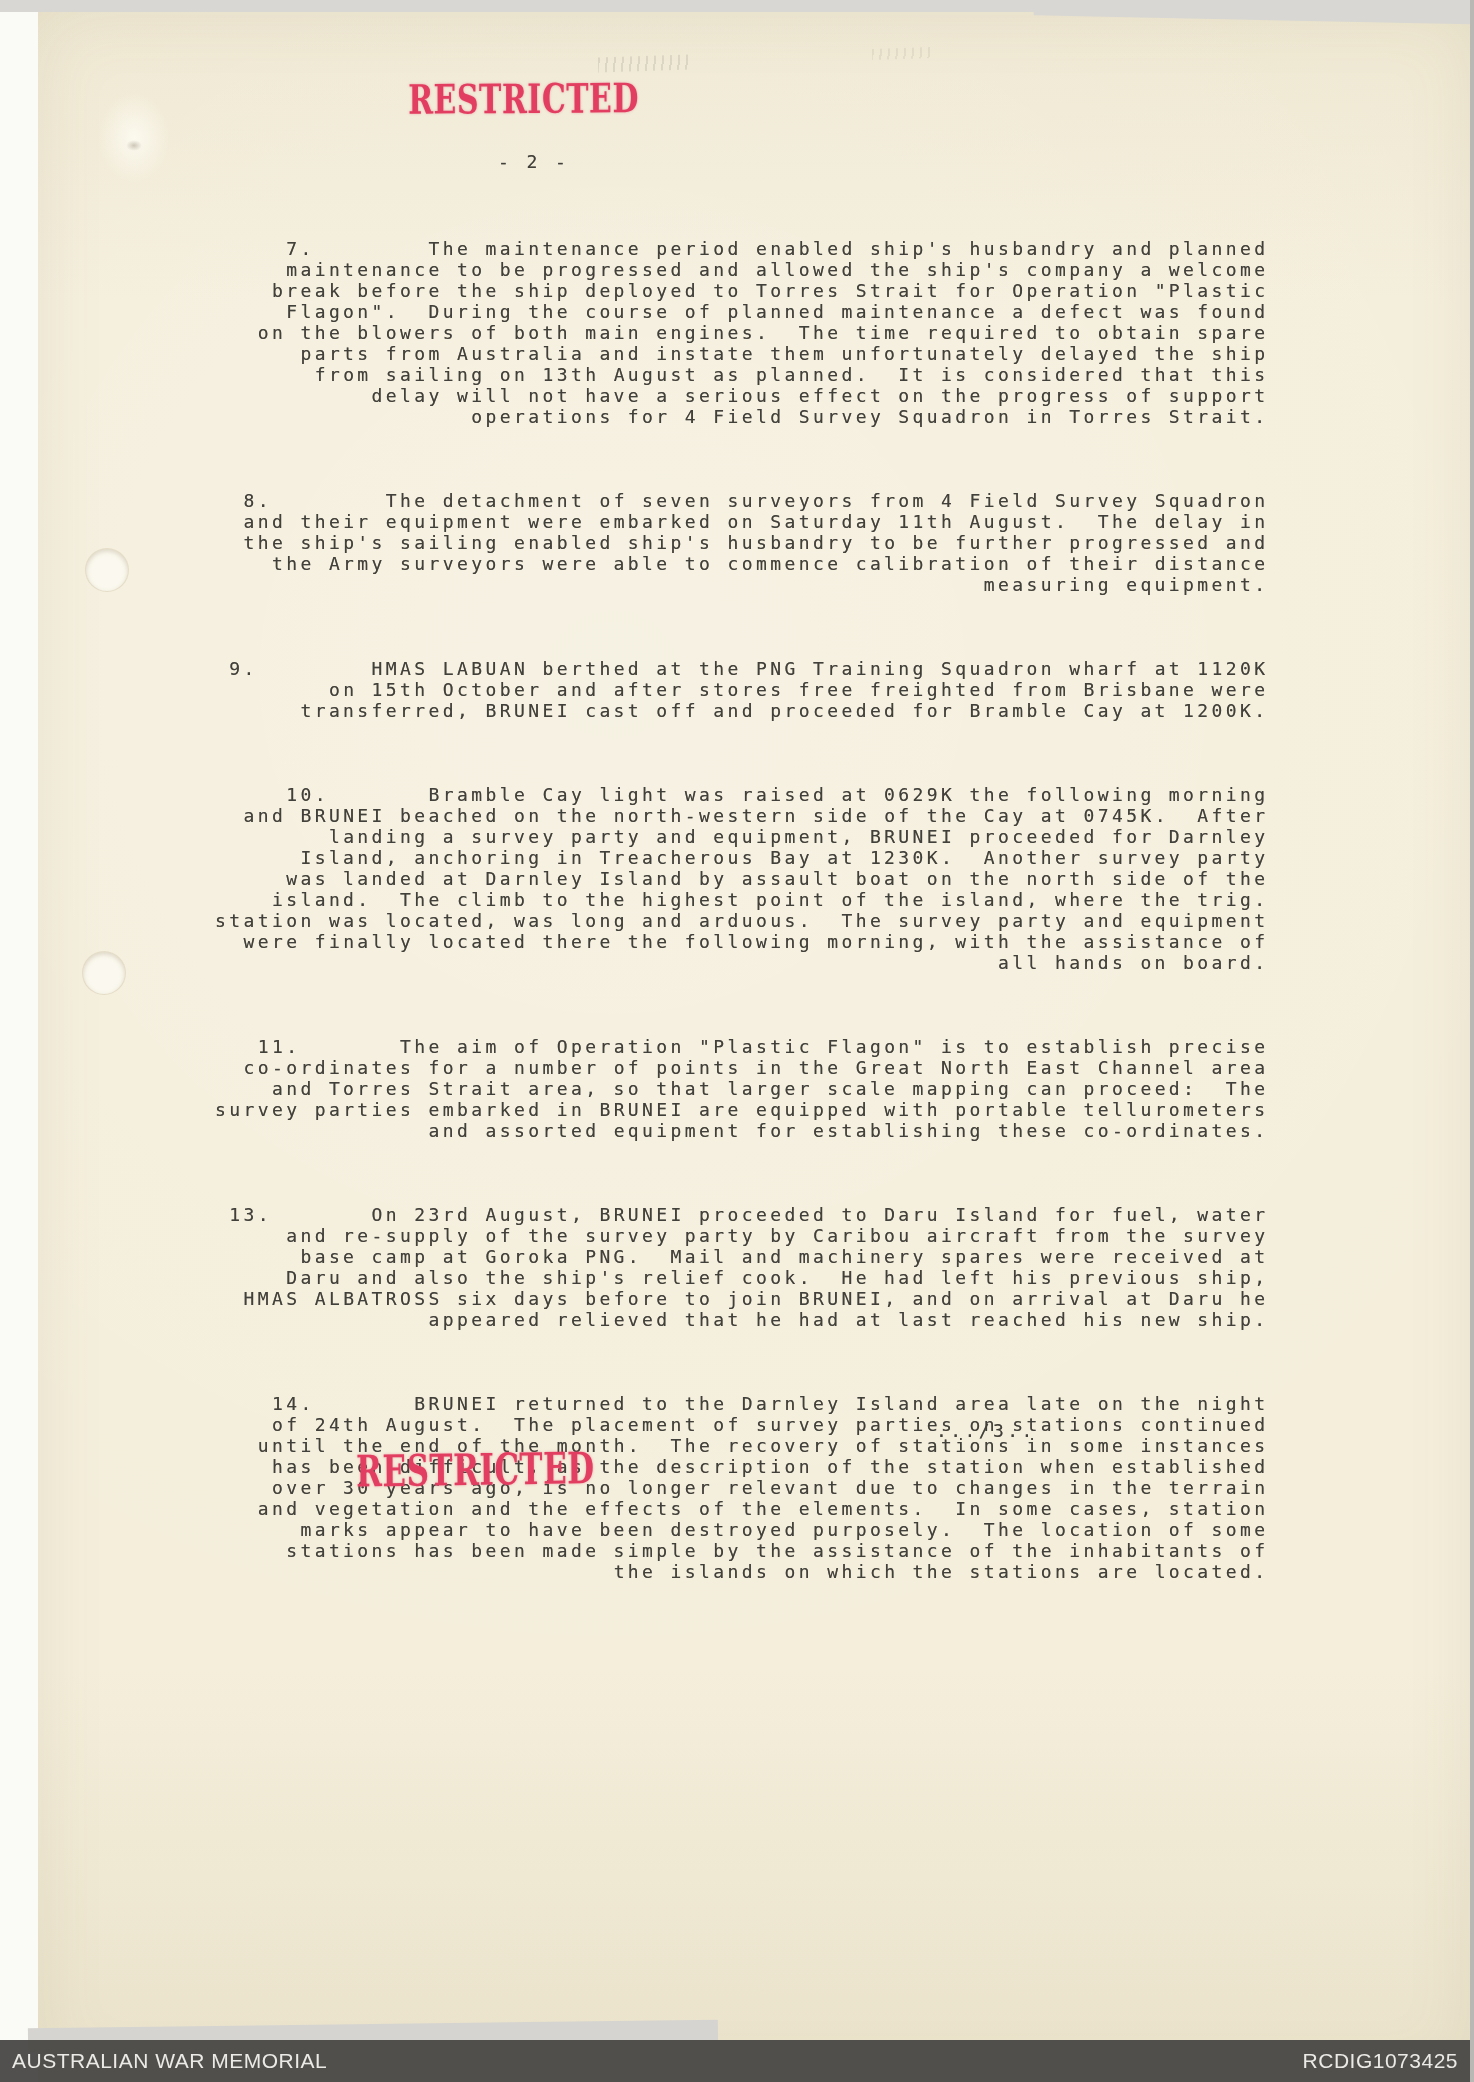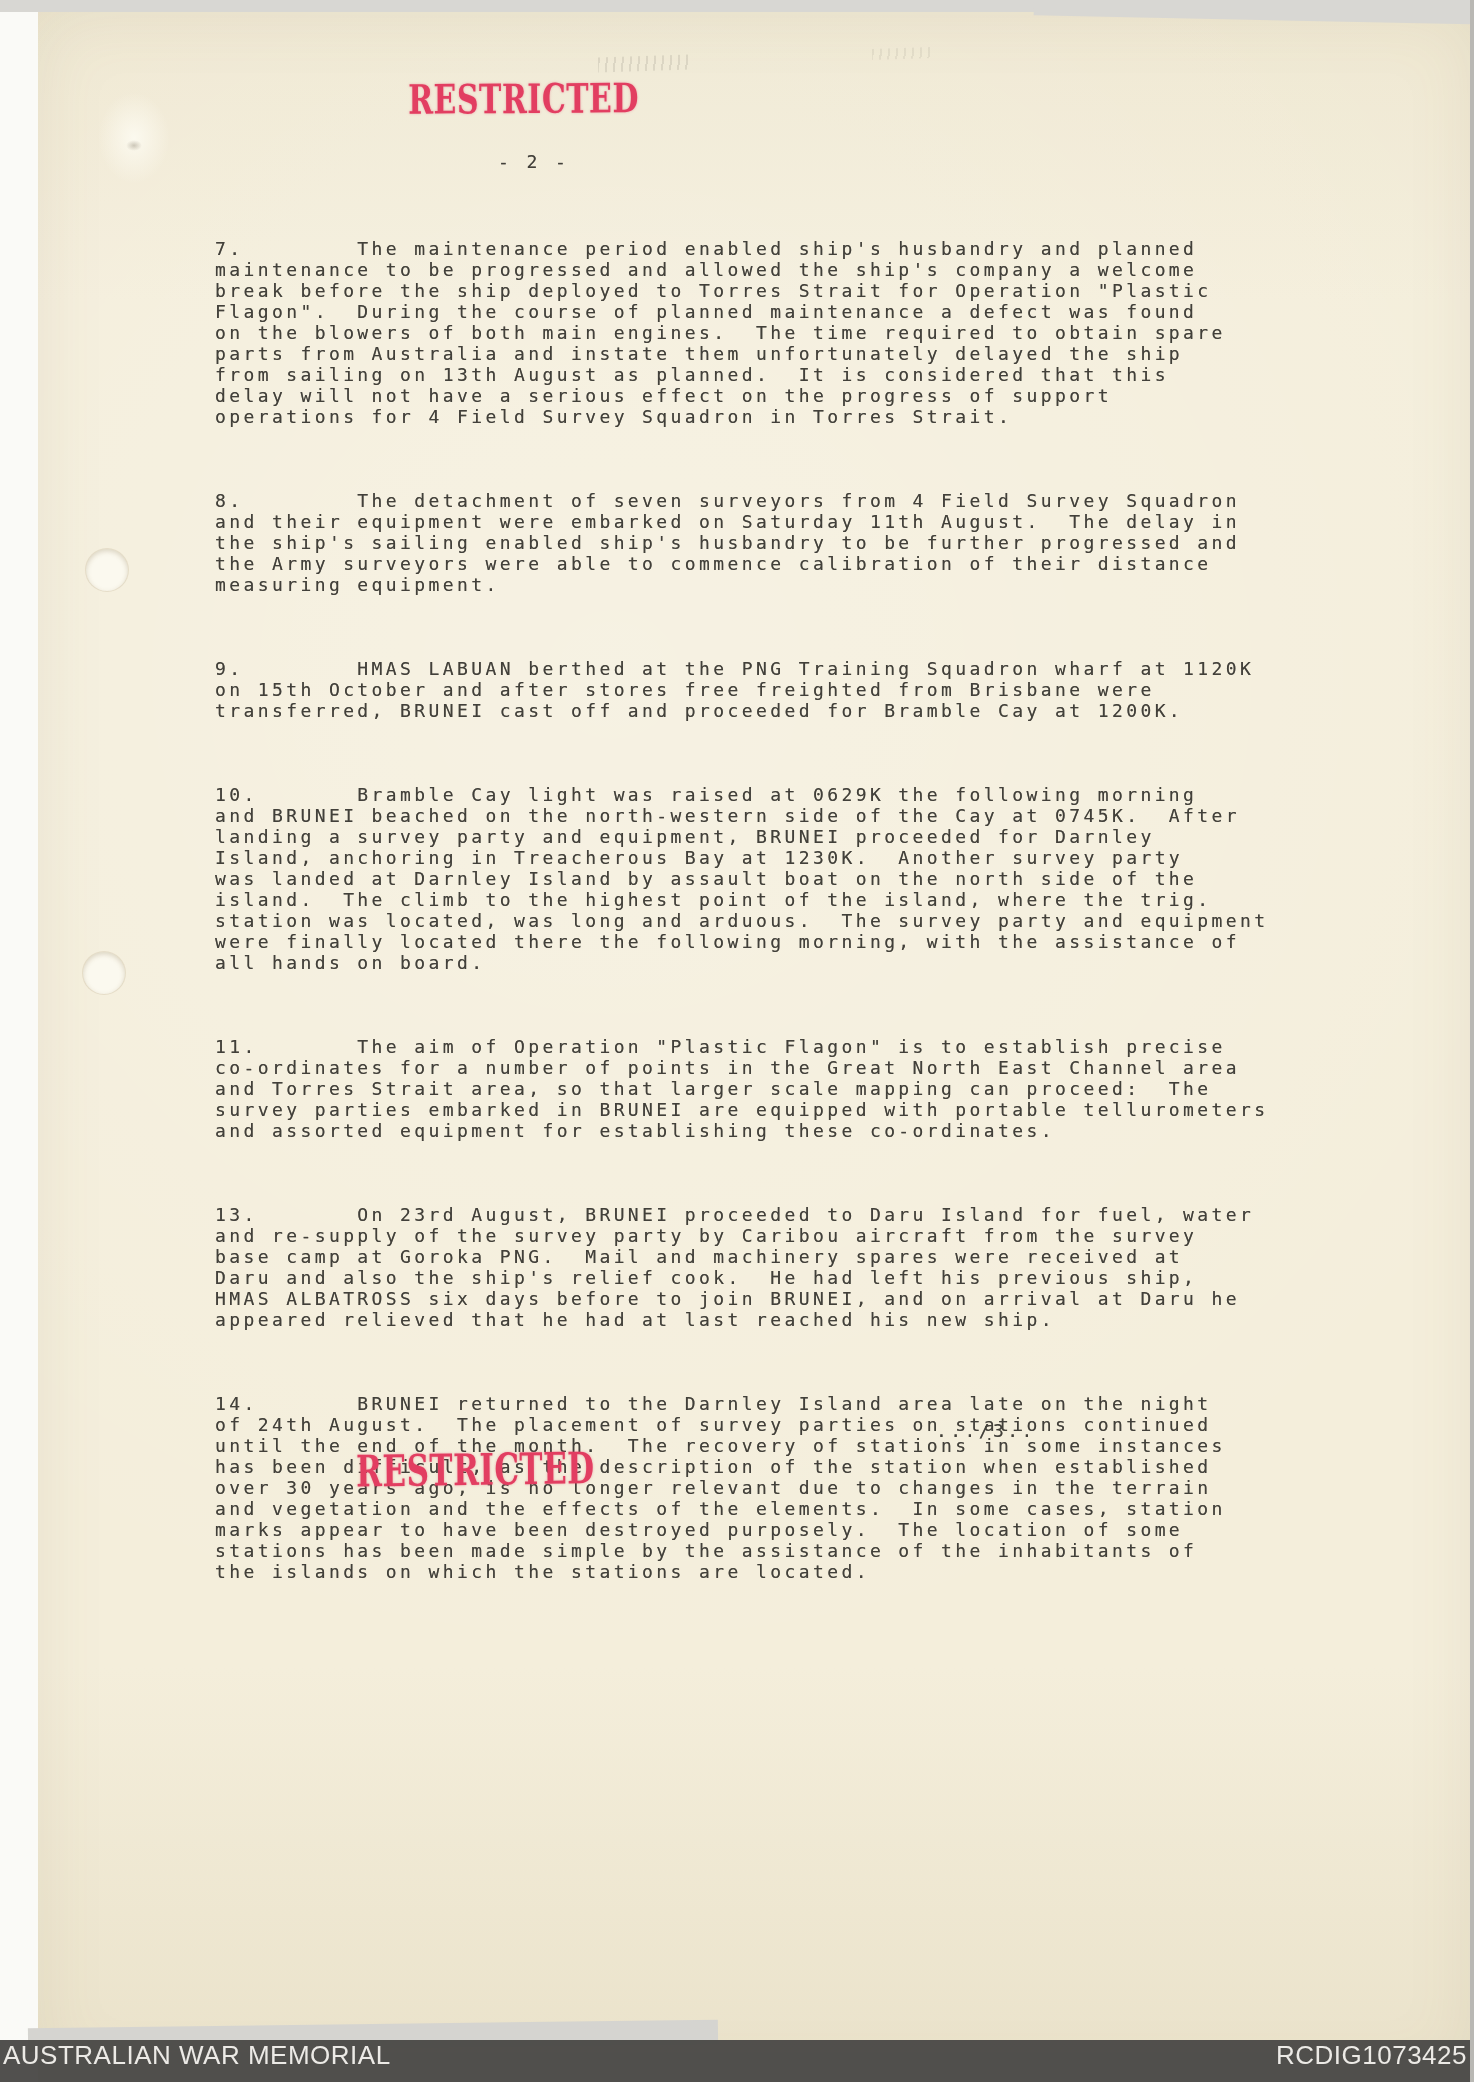--- a/index.html
+++ b/index.html
@@ -58,29 +58,29 @@
   .stamp-top    { left:408px; top:76px;   font-size:30px; letter-spacing:0.5px; transform:scaleY(1.35) rotate(-0.3deg); }
   .stamp-bottom { left:356px; top:1446px; font-size:31px; letter-spacing:0.5px; transform:scaleY(1.40) rotate(-0.6deg); }
 
   .typed {
     color:#42403a; font-family:"DejaVu Sans Mono", monospace;
     font-size:18px; line-height:21px; letter-spacing:3.4px;
     text-shadow: 0 0 0.6px rgba(66,64,58,0.55);
   }
   .page-num { position:absolute; left:498px; top:151px; white-space:pre; }
   .body-text { position:absolute; left:215px; top:196px; white-space:pre; }
-  .body-text p { margin:0 0 21px 0; }
+  .body-text p { margin:0 0 21px 0;text-align:right; }
   .continuation { position:absolute; left:936px; top:1420px; white-space:pre; }
 
   .footer {
     position:absolute; left:0; bottom:0; width:100%; height:42px;
     background:rgba(74,73,71,0.96);
-    display:flex; align-items:flex-start; justify-content:space-between;
-    padding:0 3px; box-sizing:border-box;
-    font-family:"Liberation Sans", sans-serif; font-size:26px;
+    display:flex; align-items:center; justify-content:space-between;
+    padding:0 12px; box-sizing:border-box;
+    font-family:"Liberation Sans", sans-serif; font-size:21px;
     color:#eceae6; letter-spacing:0.5px;
   }
 </style>
 </head>
 <body>
 
 <div class="scan">
 
   <div class="edge-left"></div>
   <div class="paper"></div>

